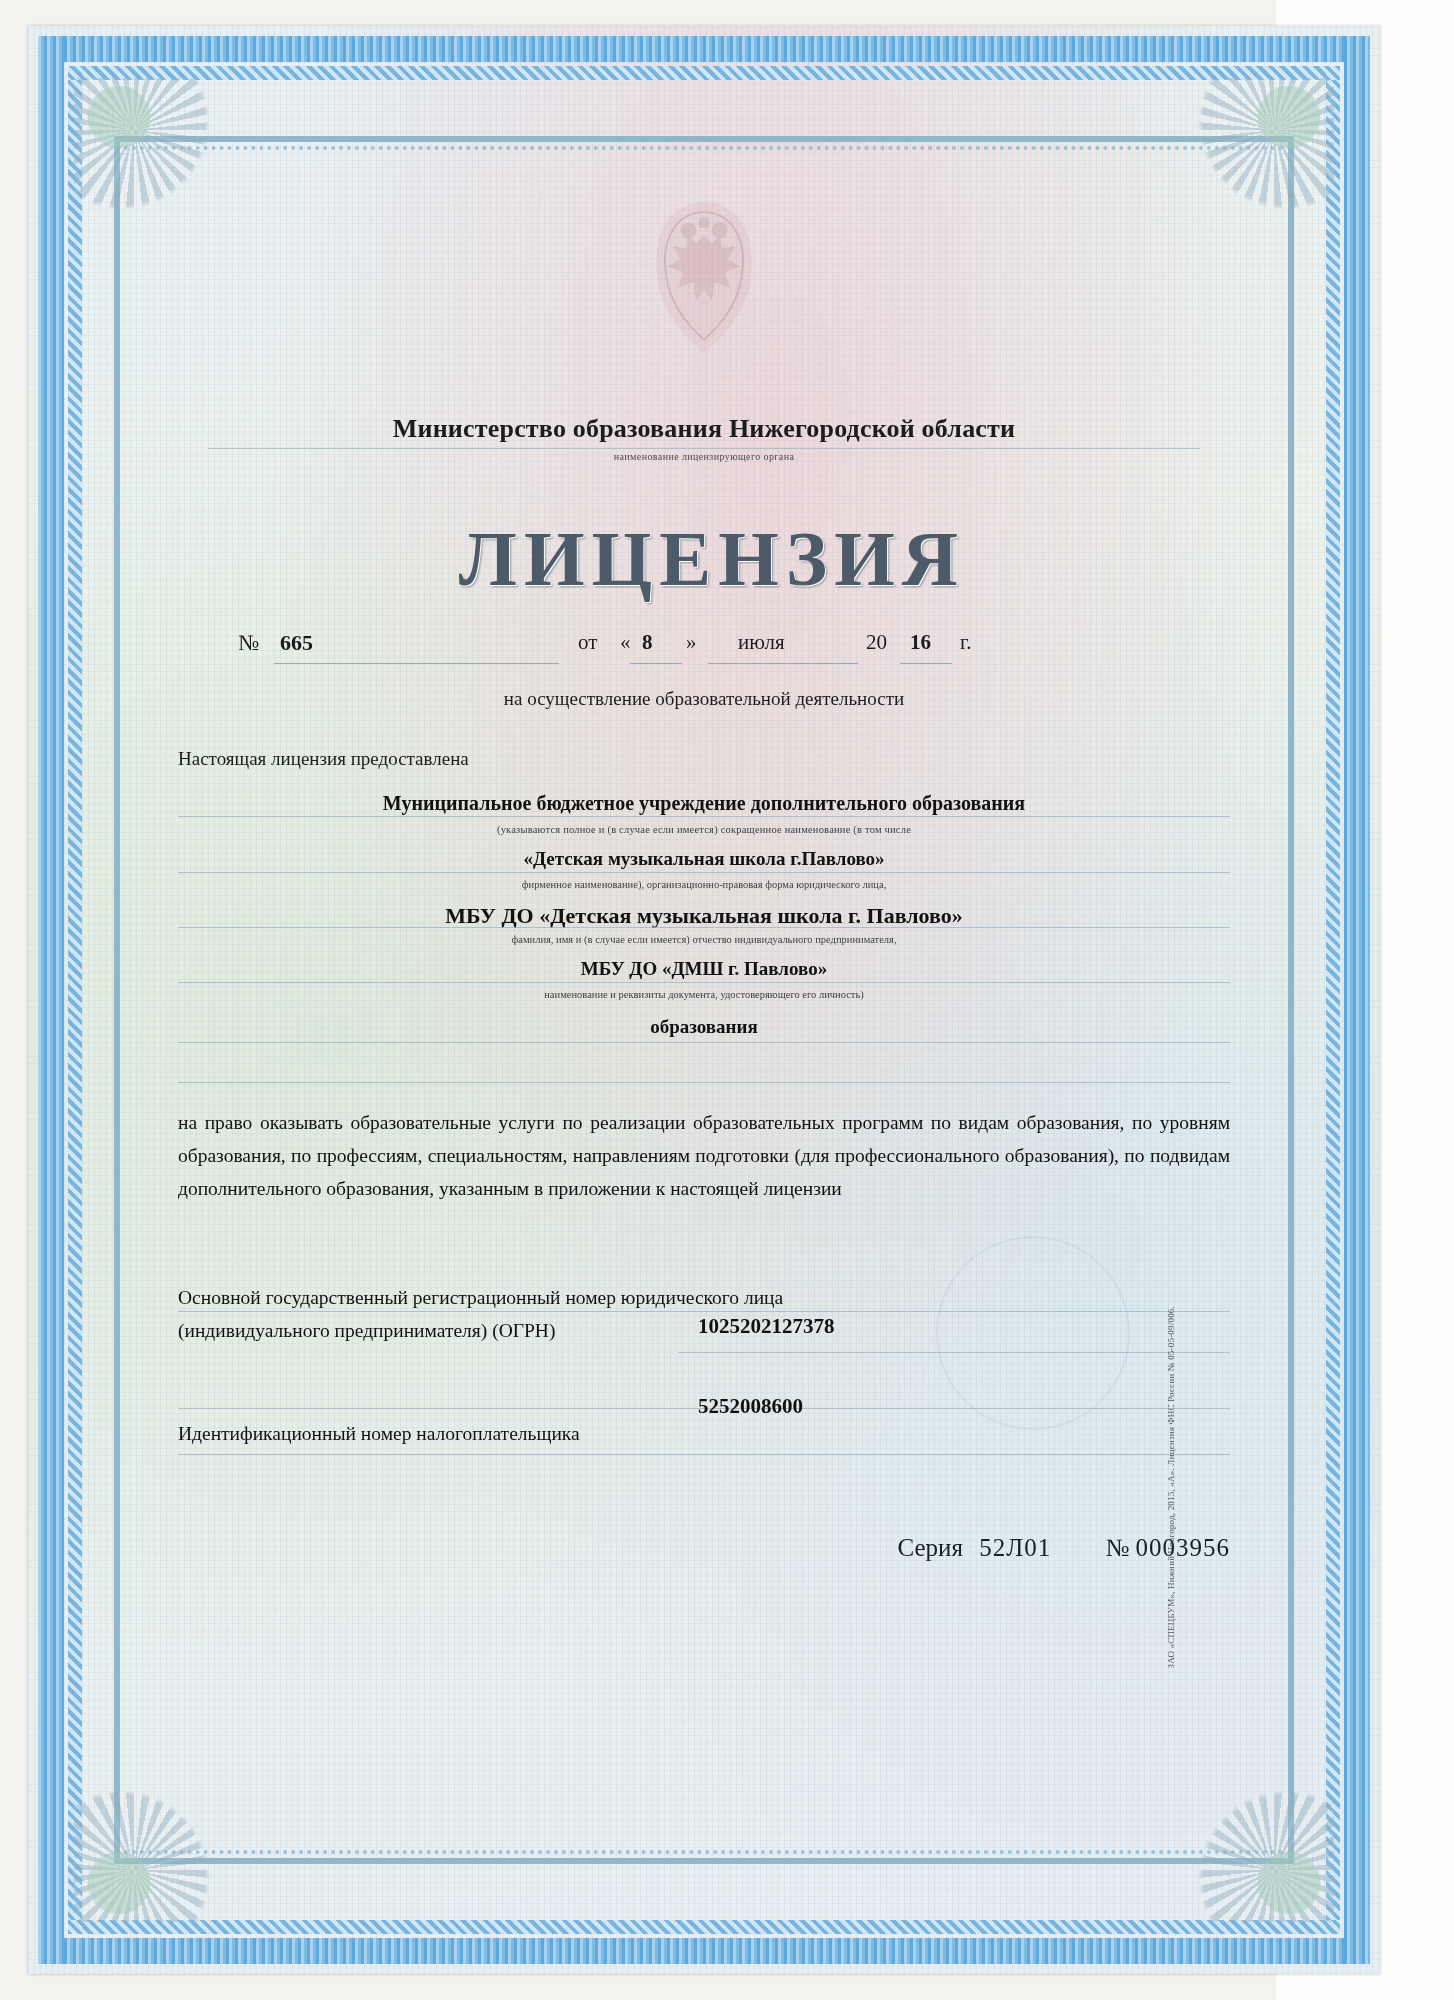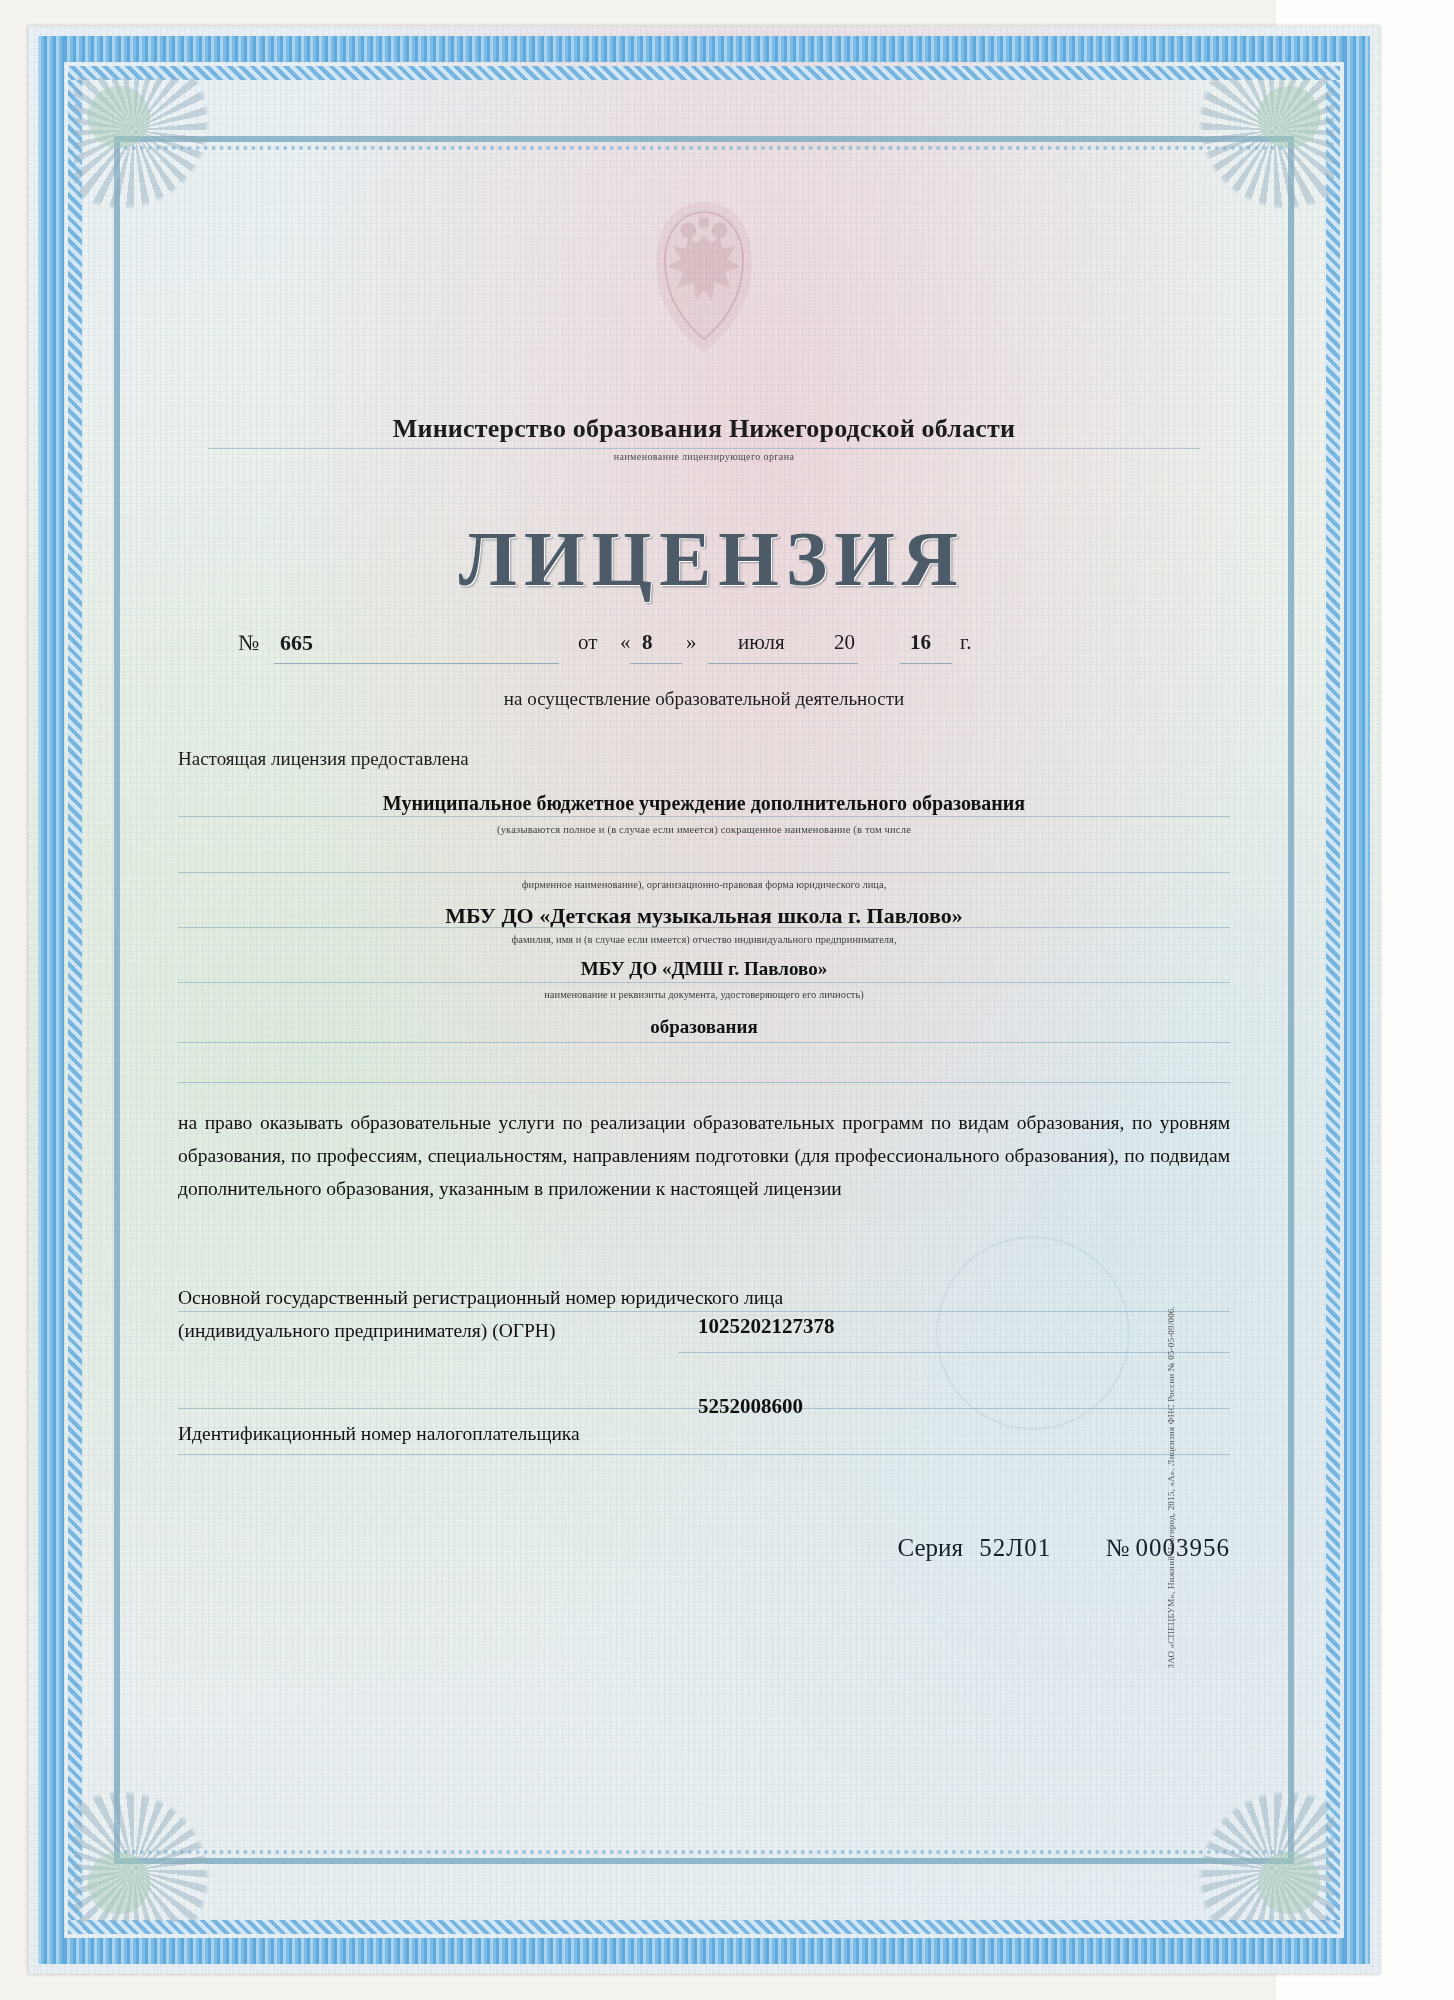--- a/index.html
+++ b/index.html
@@ -190,21 +190,21 @@
     color: #1c1c1c;
   }
   #numline .lbl { position: absolute; }
   #nm-sign  { left: 0px;   top: 2px; font-size: 22px; }
   #nm-value { left: 42px;  top: 2px; font-weight: bold; font-size: 22px; }
   #nm-ot    { left: 340px; top: 2px; }
   #nm-q1    { left: 382px; top: 2px; }
   #nm-day   { left: 404px; top: 2px; font-weight: bold; }
   #nm-q2    { left: 448px; top: 2px; }
   #nm-month { left: 500px; top: 2px; }
-  #nm-20    { left: 596px; top: 2px; }
+  #nm-20    { left: 628px; top: 2px; }
   #nm-year  { left: 672px; top: 2px; font-weight: bold; }
   #nm-g     { left: 722px; top: 2px; }
   #numline .ul {
     position: absolute;
     bottom: -2px;
     border-bottom: 1px solid #93aebb;
     height: 0;
   }
   #ul-a { left: 36px;  width: 285px; }
   #ul-b { left: 392px; width: 52px; }
@@ -405,20 +405,21 @@
       </div>
 
       <div id="purpose">на осуществление образовательной деятельности</div>
 
       <div class="ln" id="holder-full">Муниципальное бюджетное учреждение дополнительного образования</div>
 
       <div class="ln lbl-left" id="granted">Настоящая лицензия предоставлена</div>
       <div class="rule" id="rule-1"></div>
       <div class="ln" id="cap-1">(указываются полное и (в случае если имеется) сокращенное наименование (в том числе</div>
 
+      <div class="ln" id="holder-short">«Детская музыкальная школа г.Павлово»</div>
       <div class="rule" id="rule-2"></div>
       <div class="ln" id="cap-2">фирменное наименование), организационно-правовая форма юридического лица,</div>
 
       <div class="ln" id="holder-abbr">МБУ ДО «Детская музыкальная школа г. Павлово»</div>
       <div class="rule" id="rule-3"></div>
       <div class="ln" id="cap-3">фамилия, имя и (в случае если имеется) отчество индивидуального предпринимателя,</div>
 
       <div class="ln" id="holder-abbr2">МБУ ДО «ДМШ г. Павлово»</div>
       <div class="rule" id="rule-4"></div>
       <div class="ln" id="cap-4">наименование и реквизиты документа, удостоверяющего его личность)</div>

